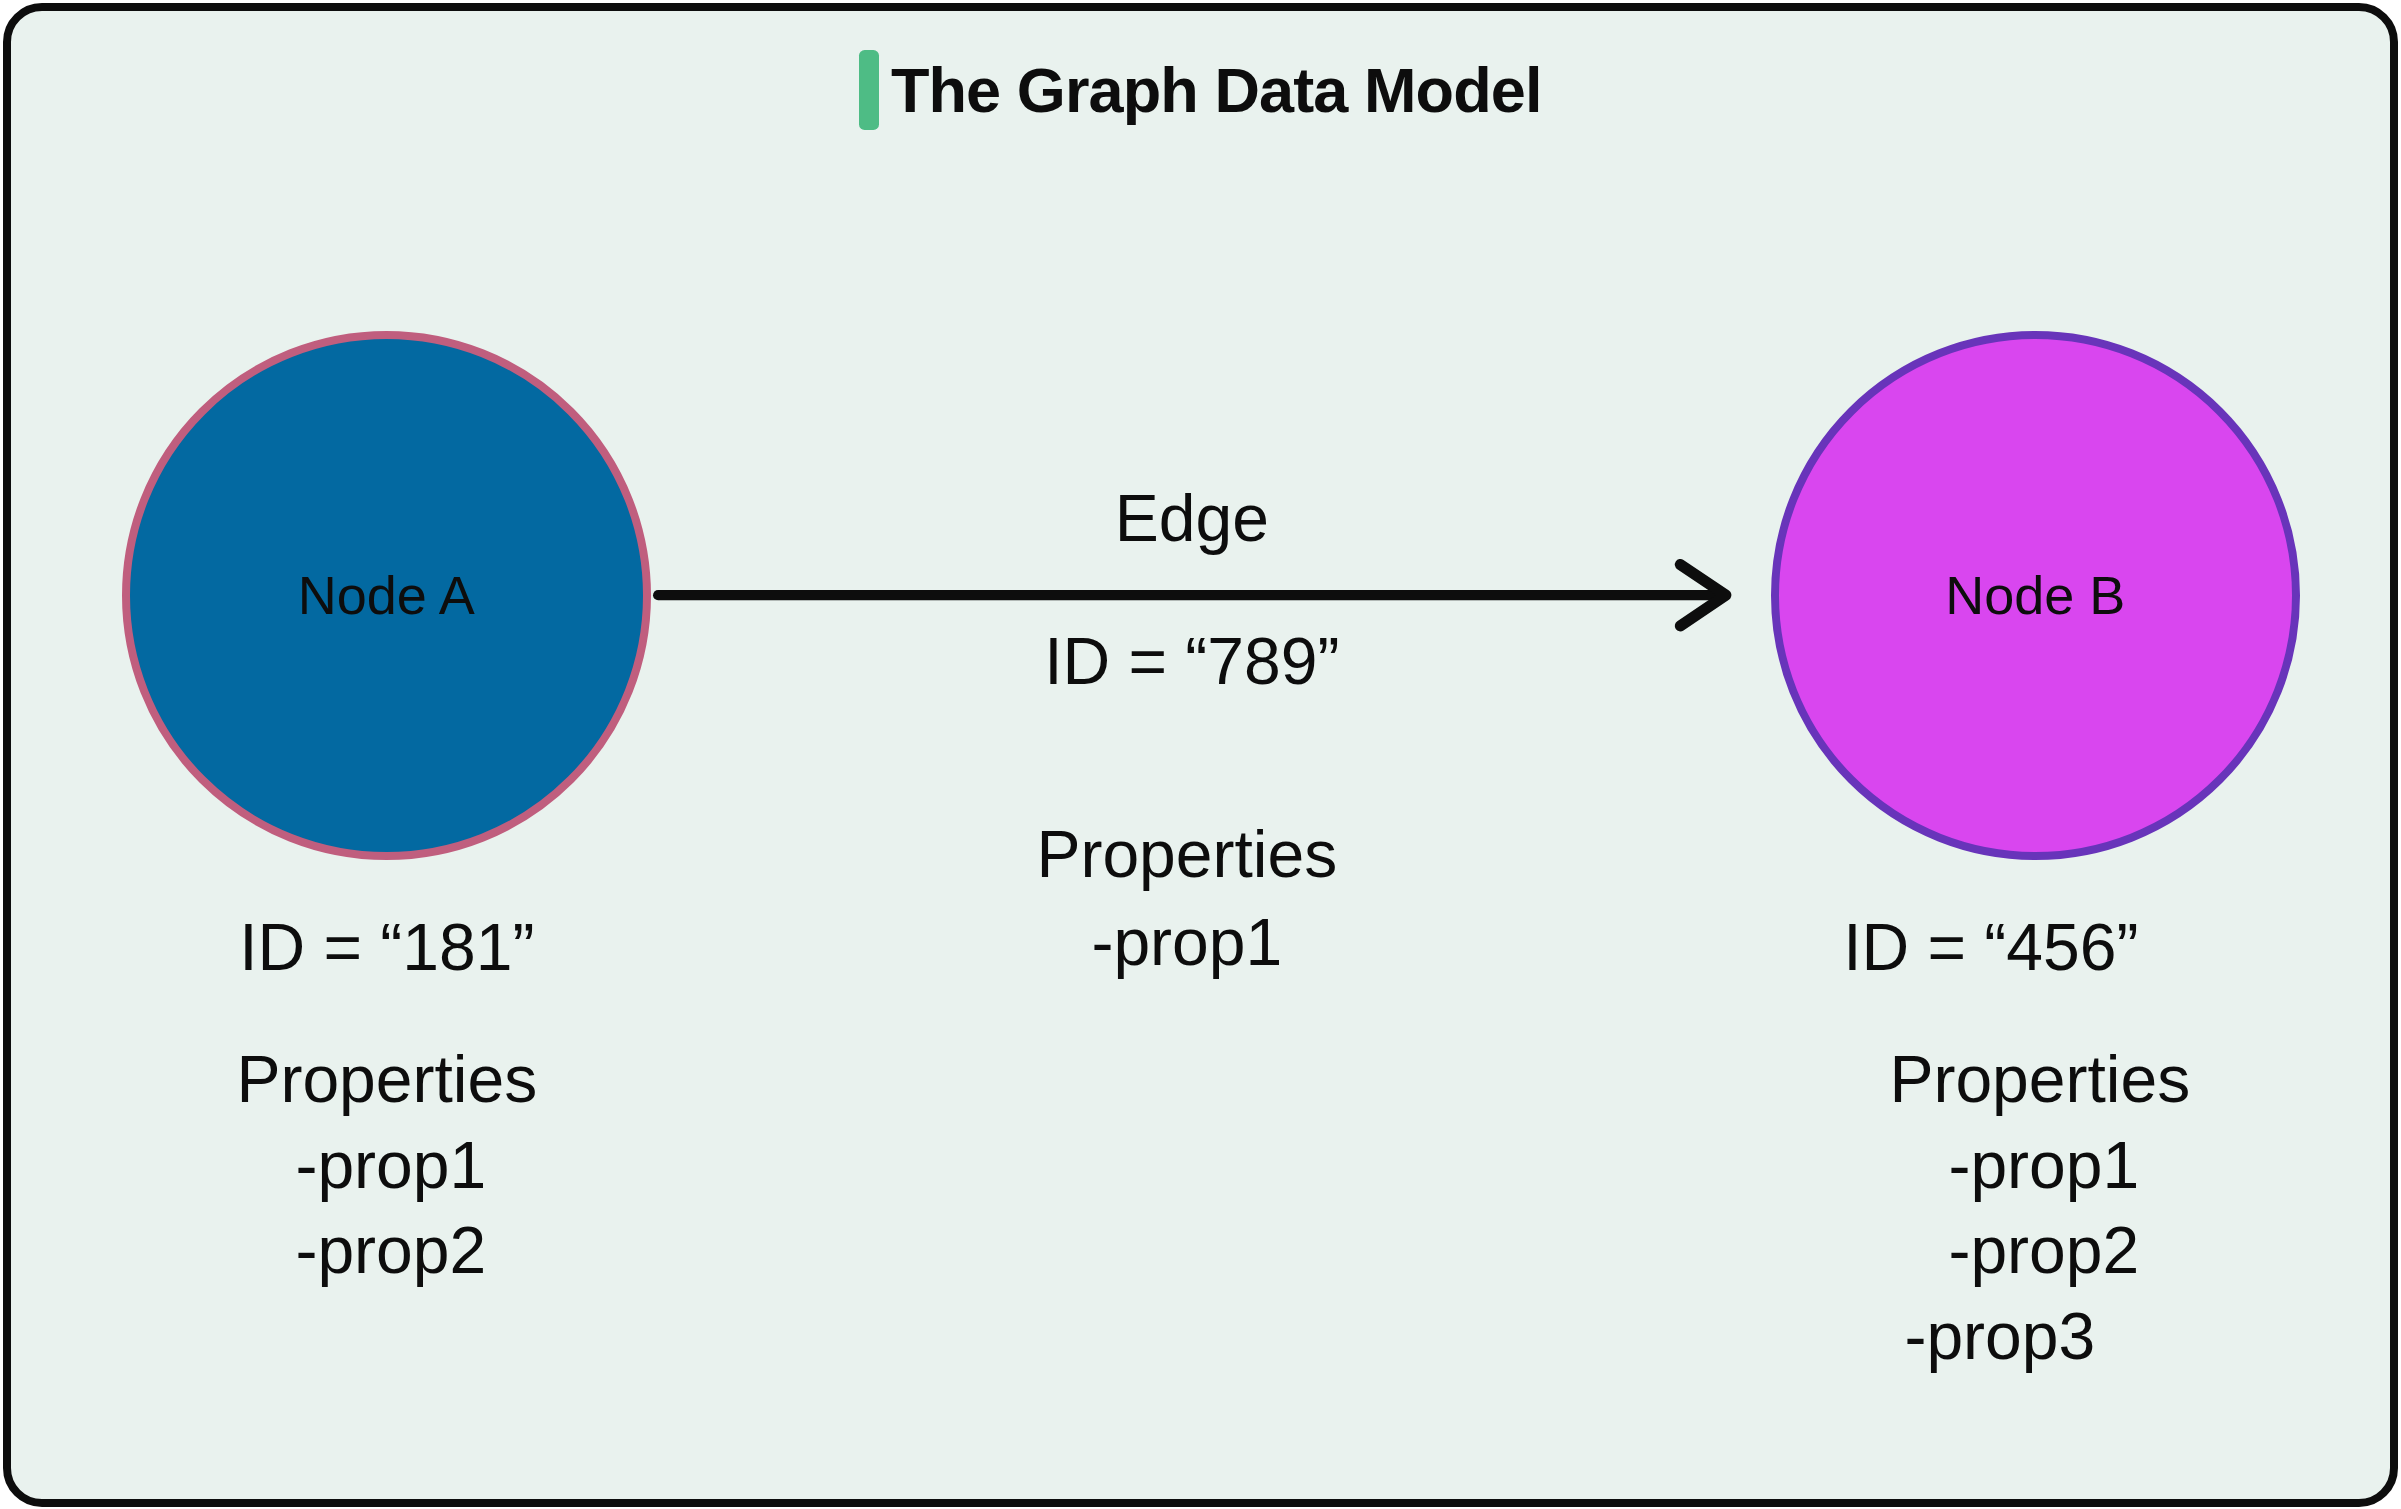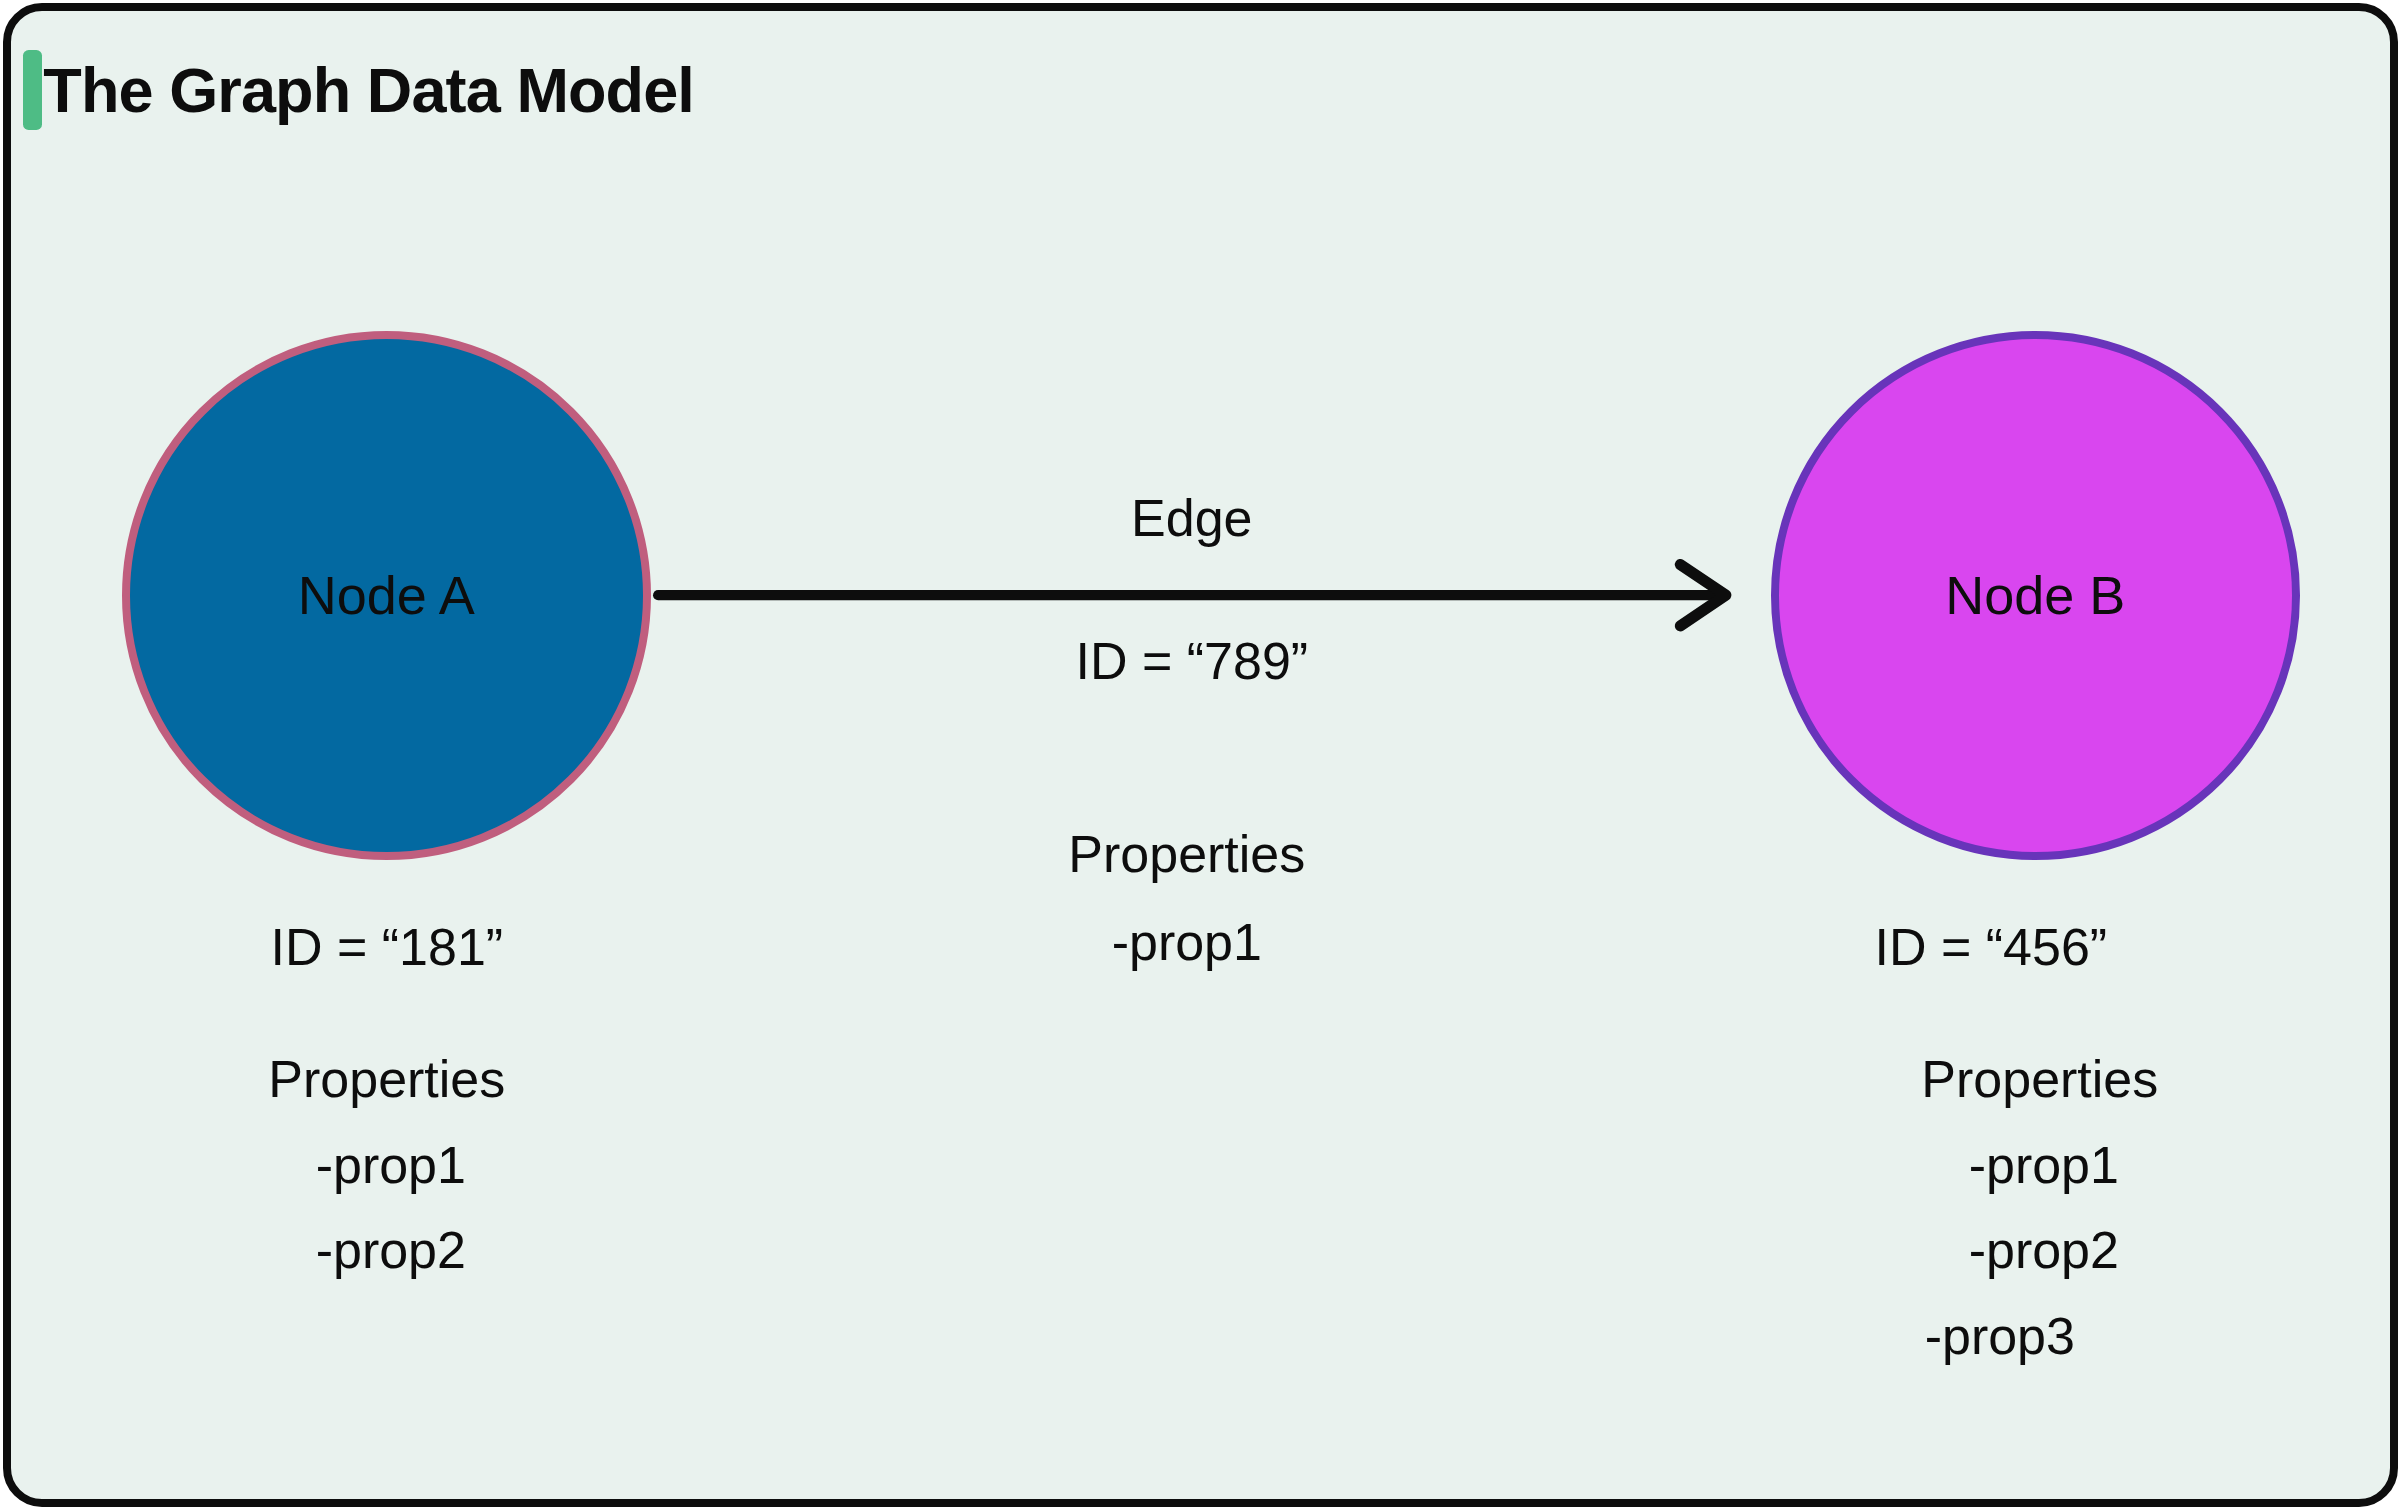--- a/index.html
+++ b/index.html
@@ -14,25 +14,26 @@
   }
   .card {
     position: absolute;
     left: 2.8px; top: 2.8px; right: 2.8px; bottom: 2.8px;
     border: 8.4px solid #0d0d0d;
     border-radius: 39px;
     background: #e9f2ee;
   }
   .title-row {
     position: absolute;
-    top: 33px; left: 12px; width: 100%;
+    top: 33px; left: 0; width: 100%;
     height: 93px;
     display: flex;
+    justify-content: center;
     align-items: center;
-    gap: 1px;
+    gap: 12px;
   }
   .accent-bar {
     width: 19.5px;
     height: 80px;
     border-radius: 5.6px;
     background: #4ebc85;
     flex: 0 0 auto;
   }
   .page-title {
     margin: 0;
@@ -61,21 +62,21 @@
   }
   .edge-arrow {
     position: absolute;
     left: 0; top: 0;
     width: 2401px;
     height: 1510px;
     pointer-events: none;
   }
   .txt {
     position: absolute;
-    font-size: 52px;
+    font-size: 66px;
     line-height: 61px;
     white-space: nowrap;
     transform: translateX(-50%);
     text-align: center;
   }
   .edge-label       { left: 1181px; top: 477px; }
   .edge-id          { left: 1181px; top: 620px; }
   .edge-props-title { left: 1176px; top: 813px; }
   .edge-prop-0      { left: 1176px; top: 901px; }
 

